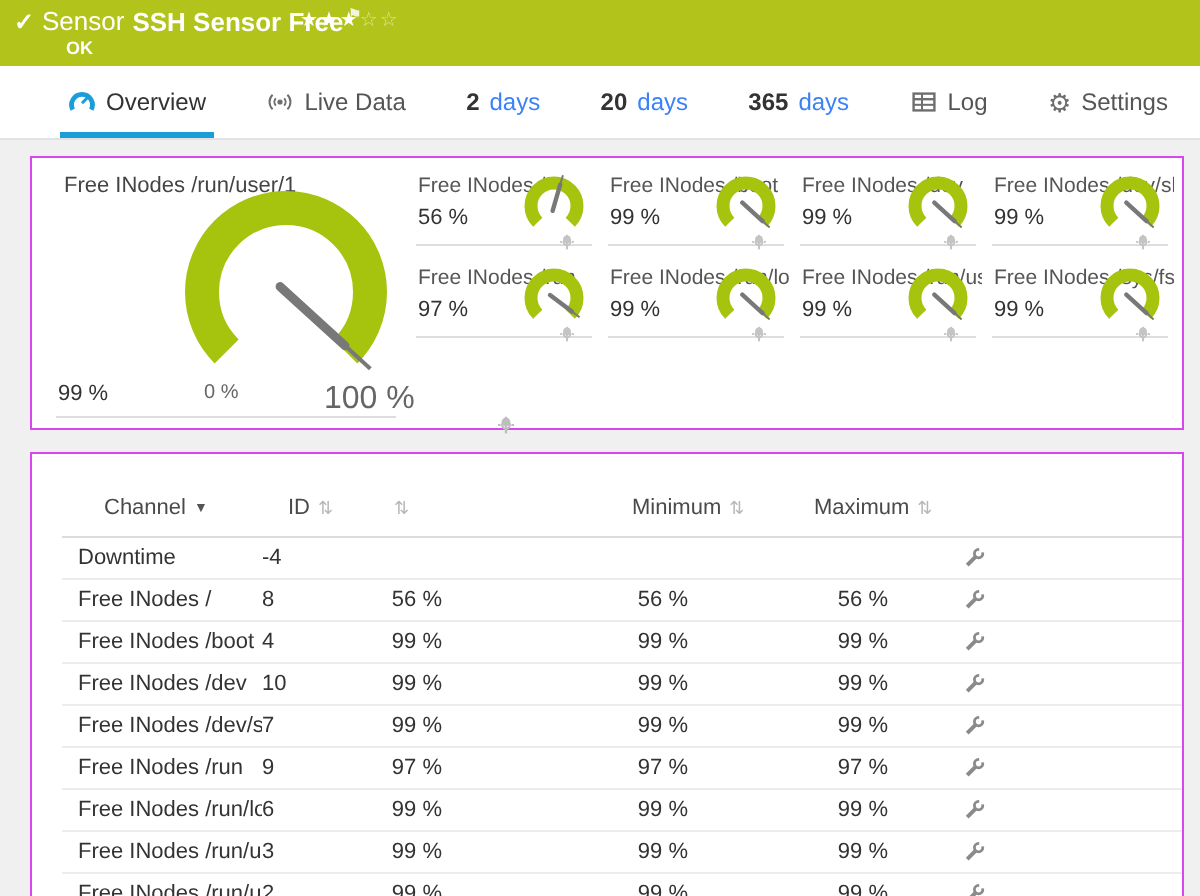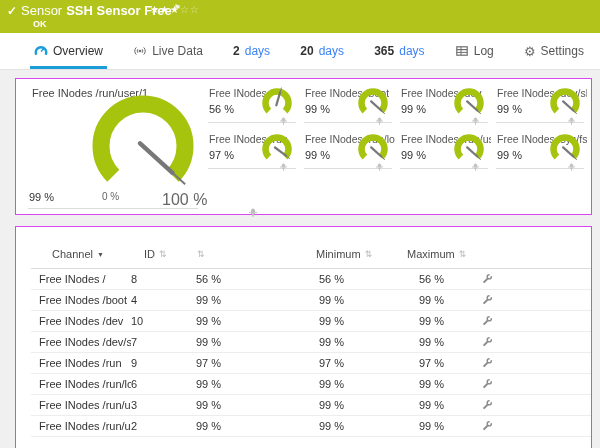--- a/index.html
+++ b/index.html
@@ -384,20 +384,34 @@
       <span class="sort-both">⇅</span>
     </div>
     <div class="hc">
       <span>Maximum</span>
       <span class="sort-both">⇅</span>
     </div>
     <div></div>
   </div>
   <div class="t-sep"></div>
   <div id="table-body">
+  <div class="tgrid t-row">
+    <div class="c-channel">Downtime</div>
+    <div class="c-num">-4</div>
+    <div class="c-last"></div>
+    <div class="c-min"></div>
+    <div class="c-max"></div>
+    <div class="c-tools">
+      <svg width="12" height="12" viewBox="0 0 12 12">
+        <line x1="2.6" y1="9.6" x2="6.6" y2="5.6" stroke="#8a8a8a" stroke-width="2"></line>
+        <circle cx="8.3" cy="3.8" r="2.1" fill="none" stroke="#8a8a8a" stroke-width="1.4"></circle>
+        <rect x="8.6" y="0.6" width="2.6" height="2.6" fill="#ffffff"></rect>
+      </svg>
+    </div>
+  </div>
 
   <div class="tgrid t-row">
     <div class="c-channel">Free INodes /</div>
     <div class="c-num">8</div>
     <div class="c-last">56 %</div>
     <div class="c-min">56 %</div>
     <div class="c-max">56 %</div>
     <div class="c-tools">
       <svg width="12" height="12" viewBox="0 0 12 12">
         <line x1="2.6" y1="9.6" x2="6.6" y2="5.6" stroke="#8a8a8a" stroke-width="2"></line>

